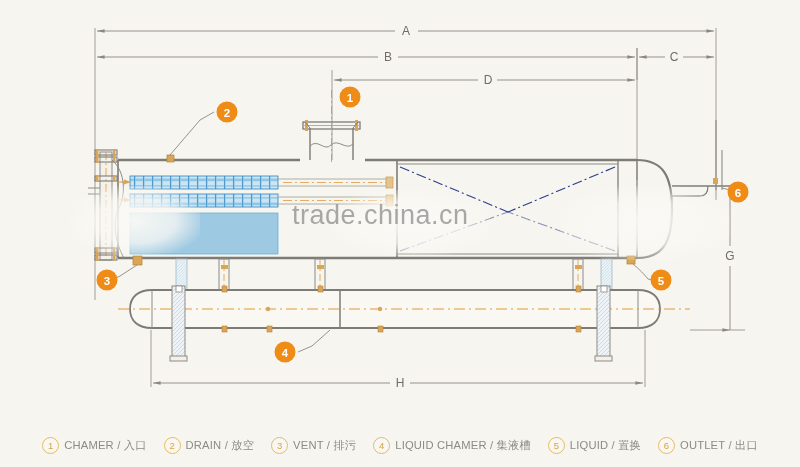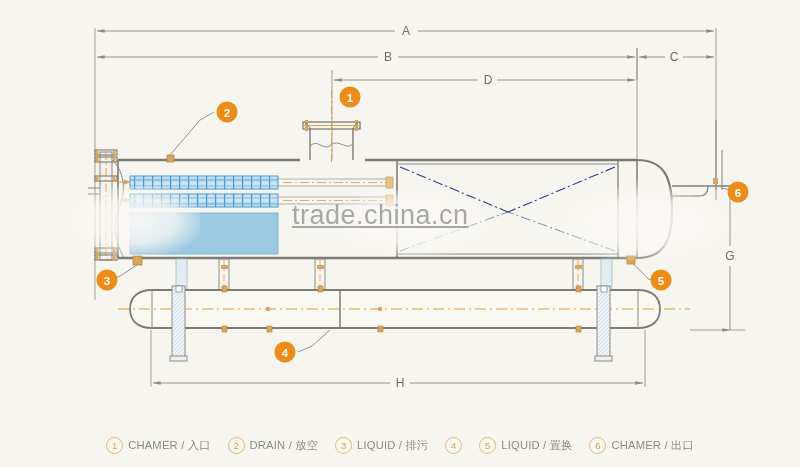--- a/index.html
+++ b/index.html
@@ -61,21 +61,20 @@
   .watermark {
     position: absolute;
     left: 292px;
     top: 200px;
     font-size: 27px;
     color: #9a9a99;
     opacity: 0.85;
     letter-spacing: 0.5px;
     user-select: none;
     pointer-events: none;
-    text-decoration: underline;
   }
   .haze {
     position: absolute;
     pointer-events: none;
     background: radial-gradient(ellipse at center, rgba(250,249,245,0.95) 0%, rgba(250,249,245,0.75) 45%, rgba(250,249,245,0) 78%);
   }
   text { font-family: "Liberation Sans", sans-serif; }
 </style>
 </head>
 <body>
@@ -399,28 +398,29 @@
     <div class="legend-item">
       <span class="legend-circle">1</span>
       <span class="legend-text">CHAMER / 入口</span>
     </div>
     <div class="legend-item">
       <span class="legend-circle">2</span>
       <span class="legend-text">DRAIN / 放空</span>
     </div>
     <div class="legend-item">
       <span class="legend-circle">3</span>
-      <span class="legend-text">LIQUID / 排污</span>
+      <span class="legend-text">VENT / 排污</span>
     </div>
     <div class="legend-item">
       <span class="legend-circle">4</span>
+      <span class="legend-text">LIQUID CHAMER / 集液槽</span>
     </div>
     <div class="legend-item">
       <span class="legend-circle">5</span>
       <span class="legend-text">LIQUID / 置换</span>
     </div>
     <div class="legend-item">
       <span class="legend-circle">6</span>
-      <span class="legend-text">CHAMER / 出口</span>
+      <span class="legend-text">OUTLET / 出口</span>
     </div>
   </div>
 
 </div>
 
 </body></html>

